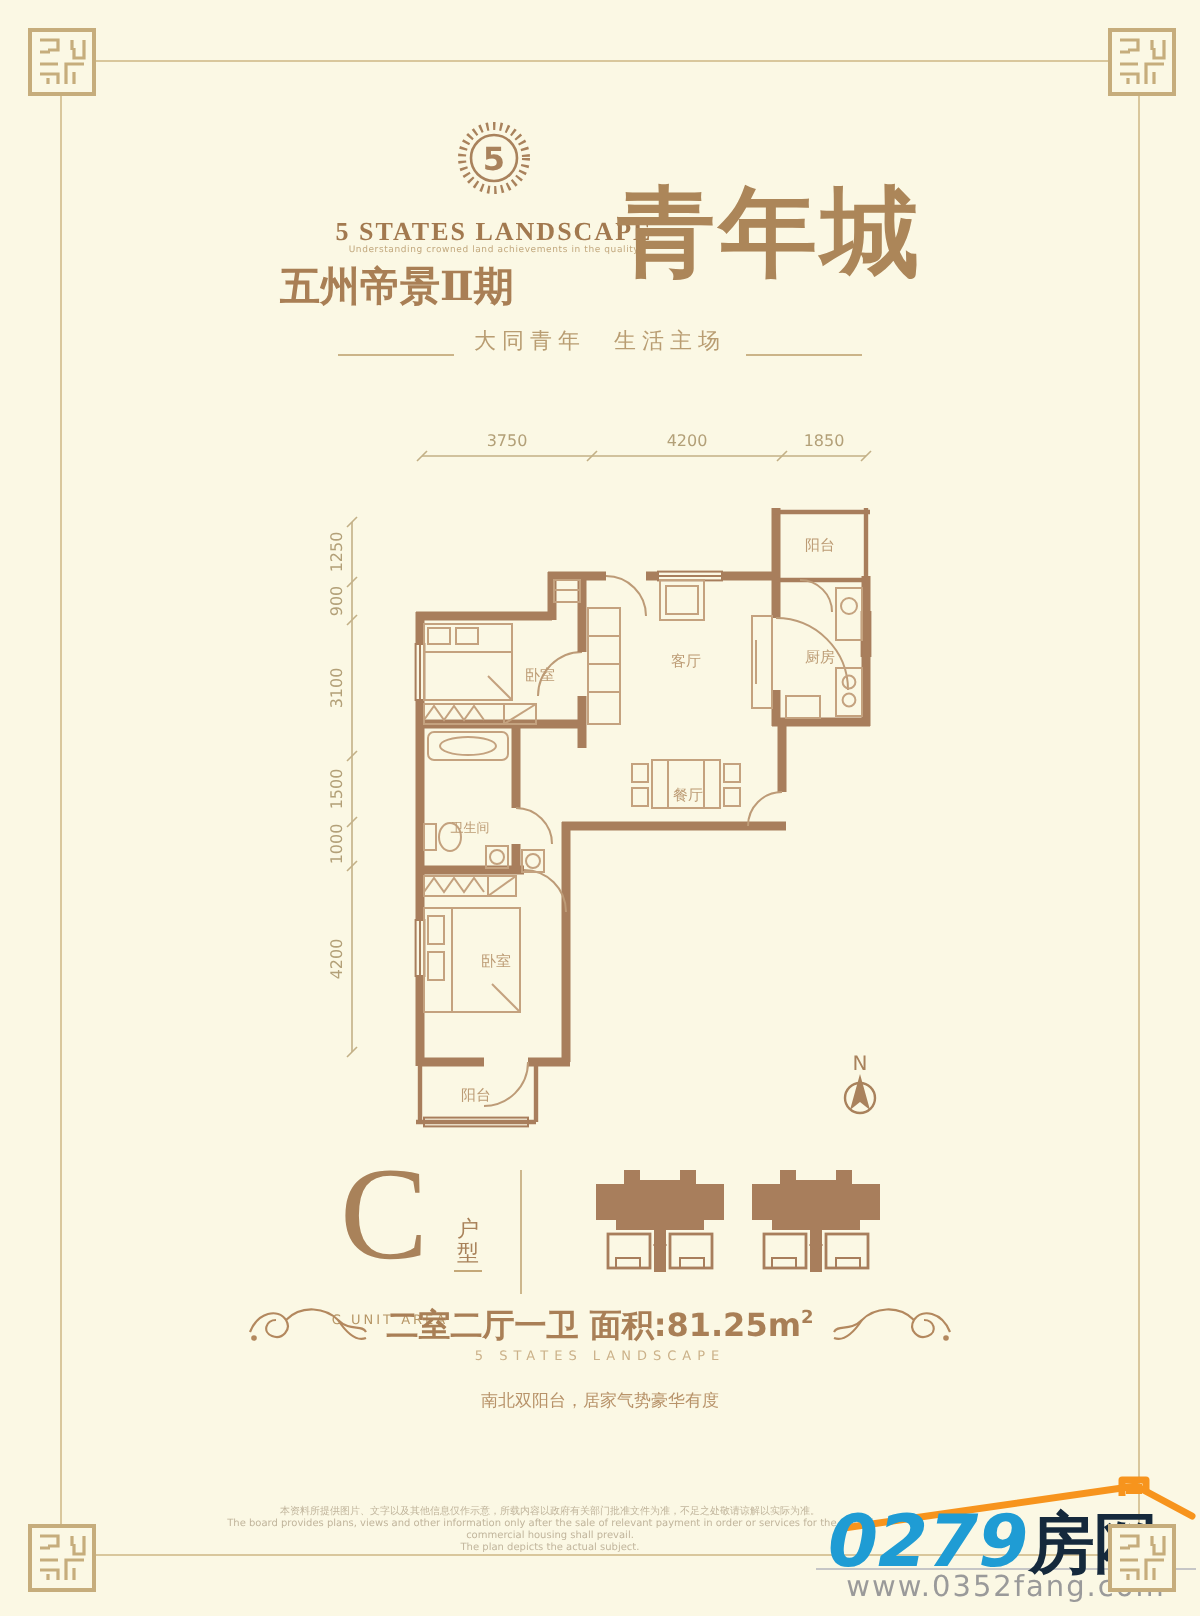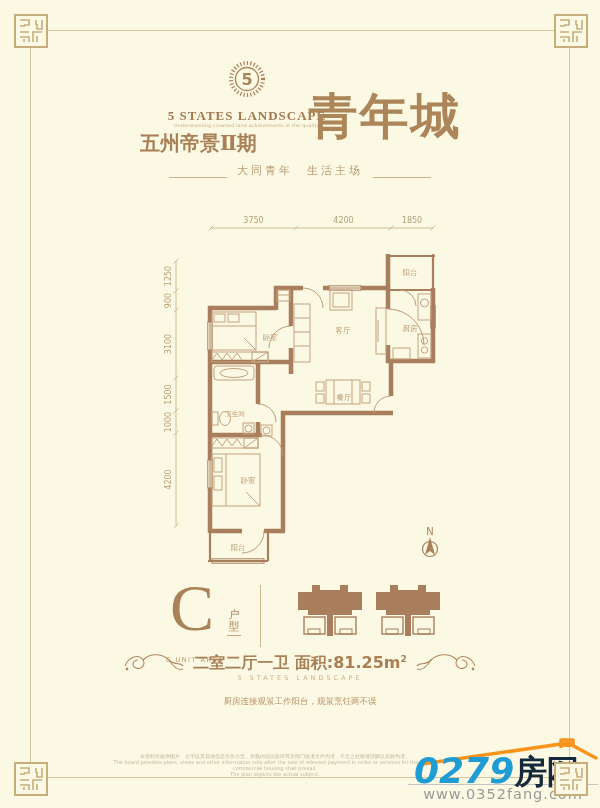--- a/index.html
+++ b/index.html
@@ -311,21 +311,21 @@
       <path d="M2,16 C6,6 16,4 20,10 C23,15 18,20 13,18 C8,16 10,10 15,10"></path>
       <path d="M20,10 C28,2 40,4 46,10 C52,16 58,12 60,16"></path>
       <path d="M46,10 C50,16 55,21 60,19"></path>
     </g>
     <circle cx="4" cy="19" r="1.4" fill="#B3885E"></circle>
   </svg>
 </div>
 <div class="abs summary-brand">5 STATES LANDSCAPE</div>
 
 <div class="abs desc">
-  <div>厨房连接观景工作阳台，观景烹饪两不误</div>
+  <div>南北双阳台，居家气势豪华有度</div>
 </div>
 
 <div class="abs disclaimer">
   <div>本资料所提供图片、文字以及其他信息仅作示意，所载内容以政府有关部门批准文件为准，不足之处敬请谅解以实际为准。</div>
   <div>The board provides plans, views and other information only after the sale of relevant payment in order or services for the sale of commercial housing shall prevail.</div>
   <div>The plan depicts the actual subject.</div>
 </div>
 
 <div class="abs wm">
   <svg class="abs" style="left:0;top:0;" width="190" height="30" viewBox="0 0 190 30">

